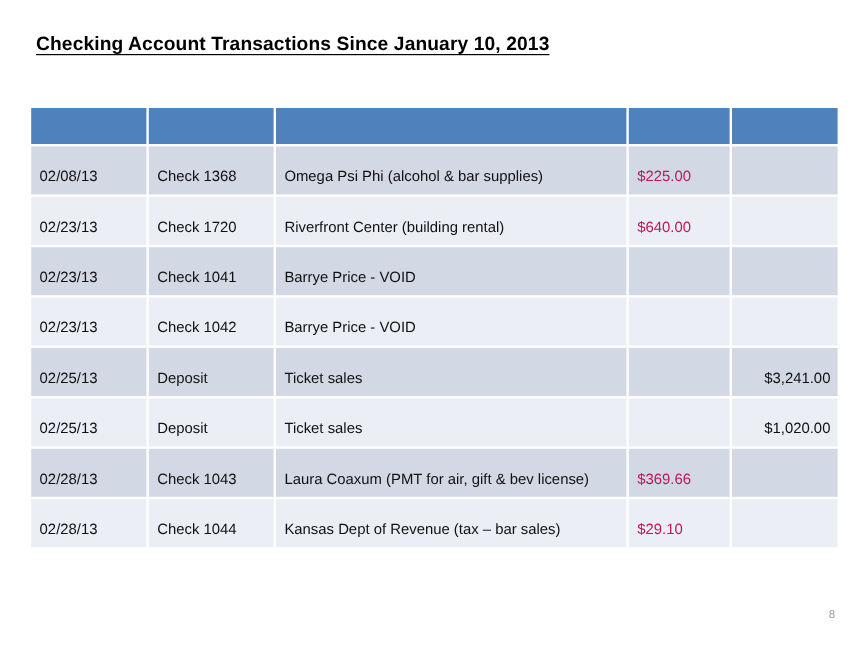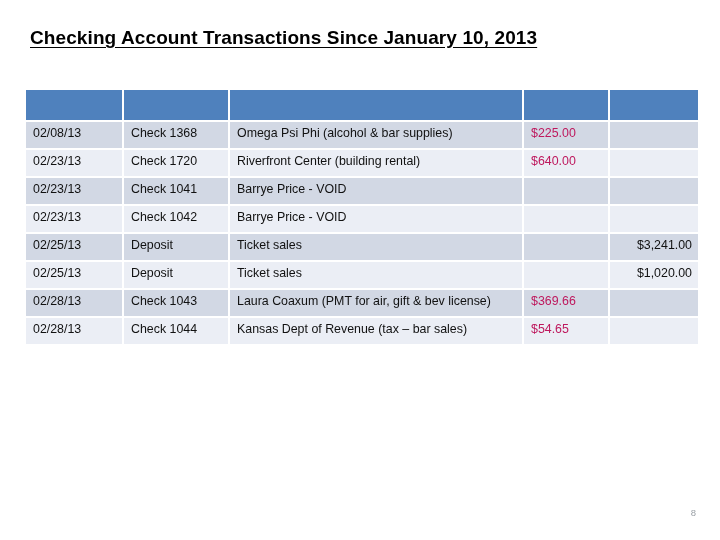--- a/index.html
+++ b/index.html
@@ -21,21 +21,21 @@
     height: 540px;
     background: #ffffff;
   }
 
   #slide-title {
     position: absolute;
     left: 30px;
     top: 27px;
     width: 660px;
     font-family: "Liberation Sans", sans-serif;
-    font-size: 19px;
+    font-size: 16px;
     font-weight: bold;
     color: #000000;
     text-decoration: underline;
     text-underline-offset: 3px;
     letter-spacing: 0.1px;
     white-space: nowrap;
     line-height: 22px;
   }
 
   #txn-table {
@@ -58,21 +58,21 @@
   #txn-table col.c-in     { width: 88px; }
 
   #txn-table thead th {
     background: #4F81BD;
     height: 30px;
     padding: 0;
     border: 0;
   }
 
   #txn-table tbody td {
-    padding: 3px 6px 5px 7px;
+    padding: 17px 6px 5px 7px;
     vertical-align: top;
     border: 0;
     line-height: 16px;
     height: 18px;
     margin-left: 40px;
   }
 
   tr.row-odd td  { background: #D2D8E4; }
   tr.row-even td { background: #EBEEF5; }
 
@@ -163,21 +163,21 @@
           <td class="cell-date">02/28/13</td>
           <td class="cell-type">Check 1043</td>
           <td class="cell-desc">Laura Coaxum (PMT for air, gift &amp; bev license)</td>
           <td class="cell-out">$369.66</td>
           <td class="cell-in"></td>
         </tr>
         <tr class="row-even">
           <td class="cell-date">02/28/13</td>
           <td class="cell-type">Check 1044</td>
           <td class="cell-desc">Kansas Dept of Revenue (tax – bar sales)</td>
-          <td class="cell-out">$54.65</td>
+          <td class="cell-out">$29.10</td>
           <td class="cell-in"></td>
         </tr>
       </tbody>
   </table>
 
   <div id="page-number">8</div>
 
 </div>
 
 </body></html>

